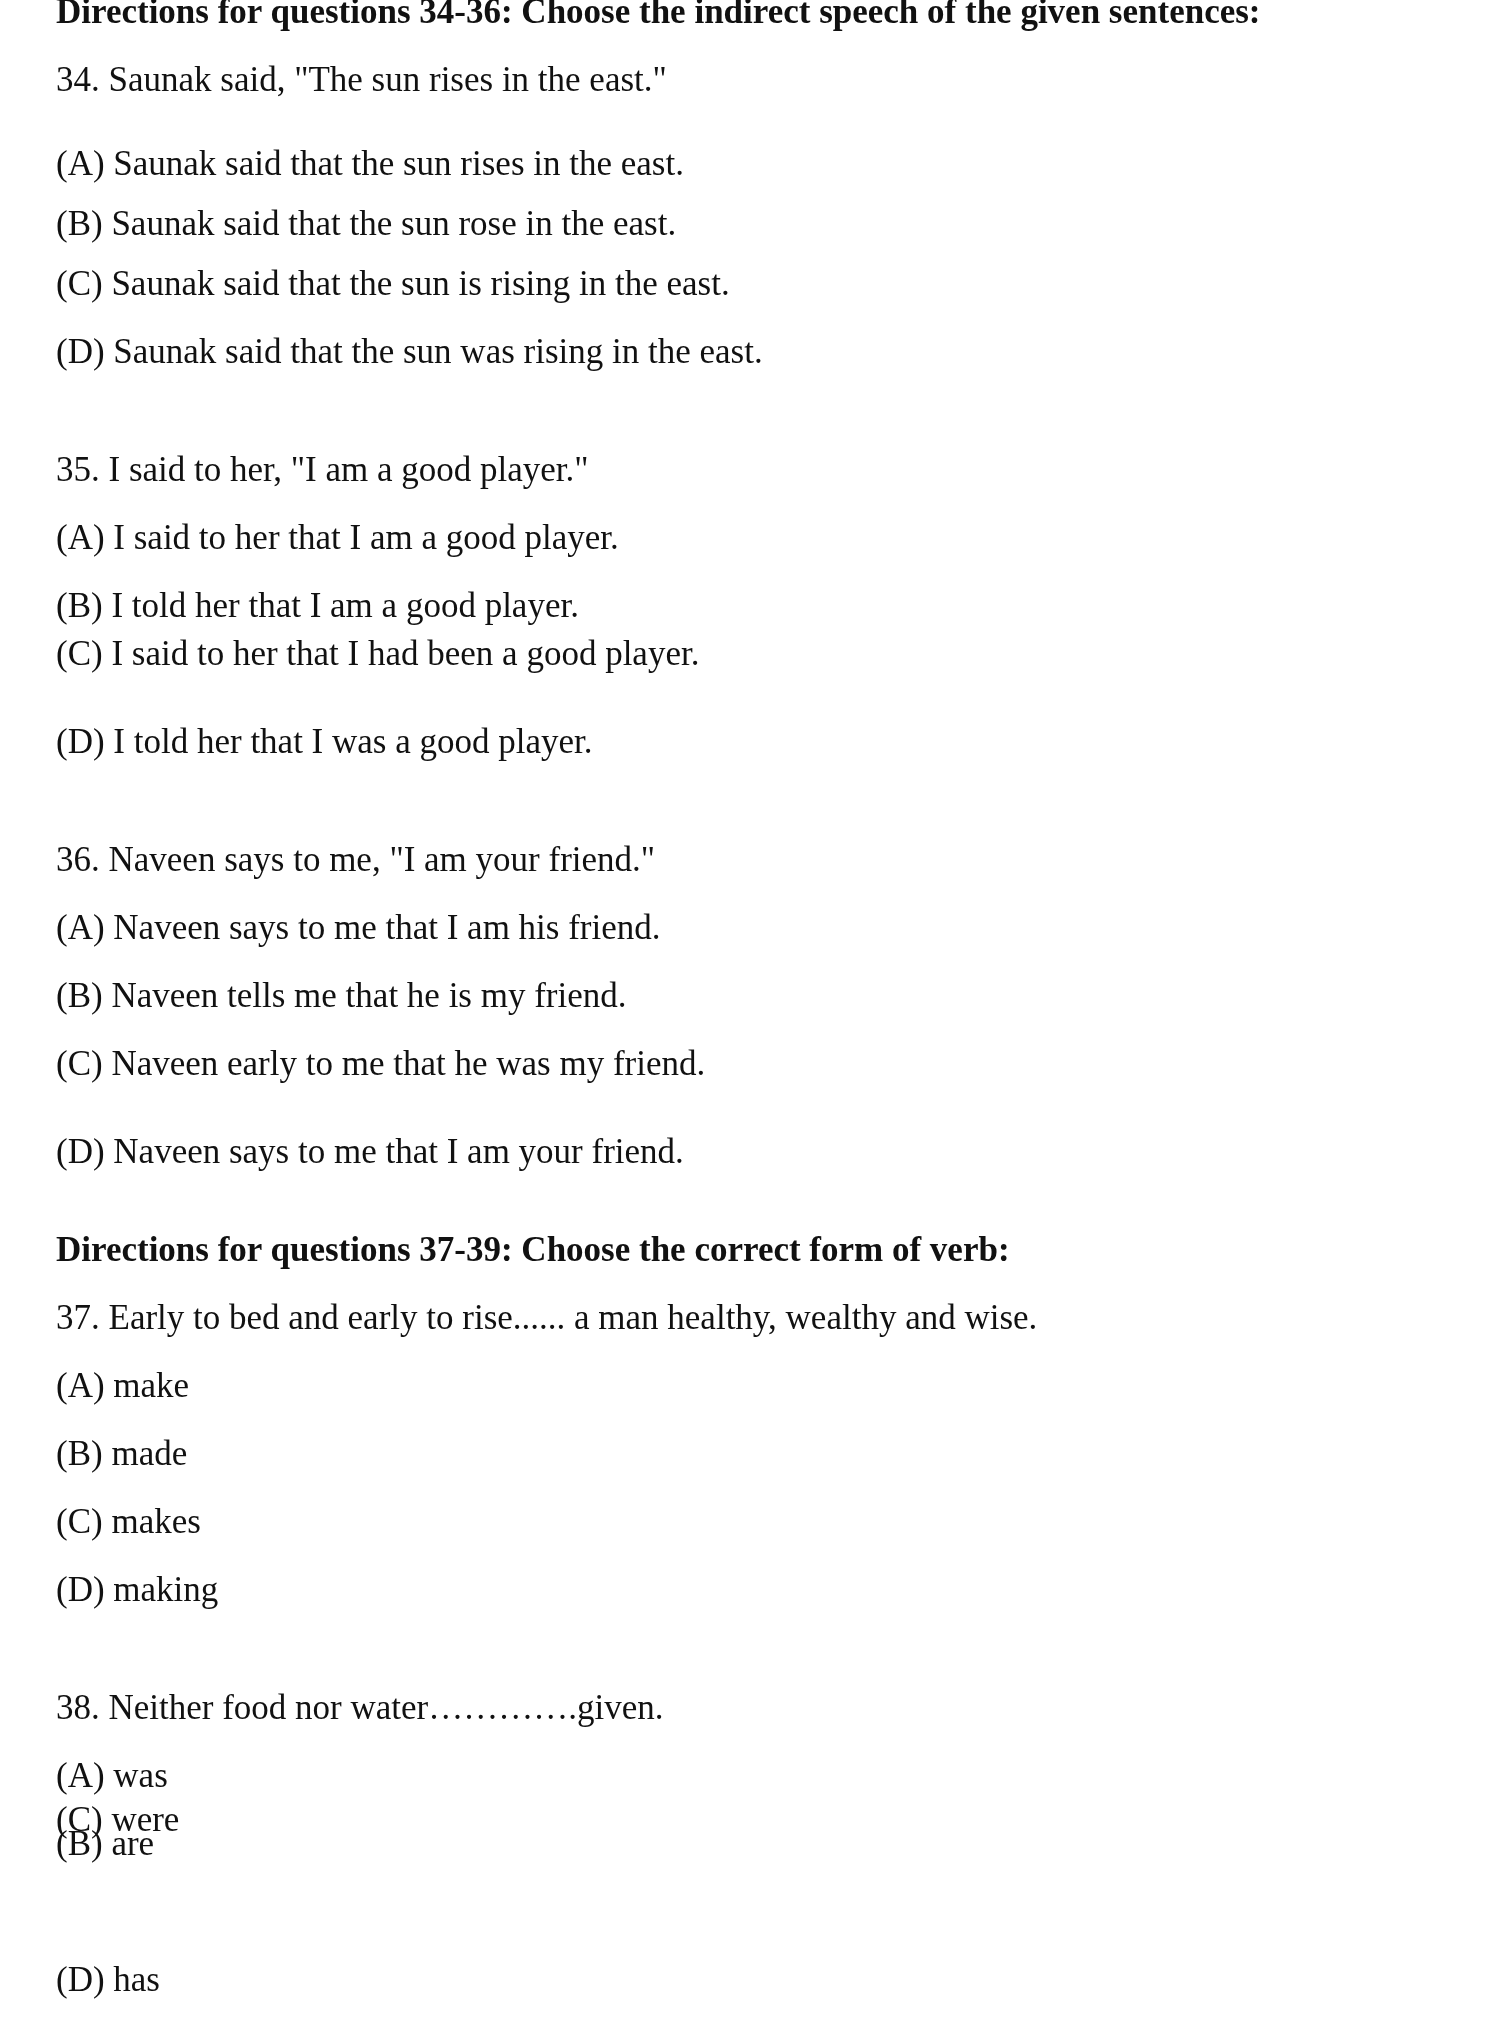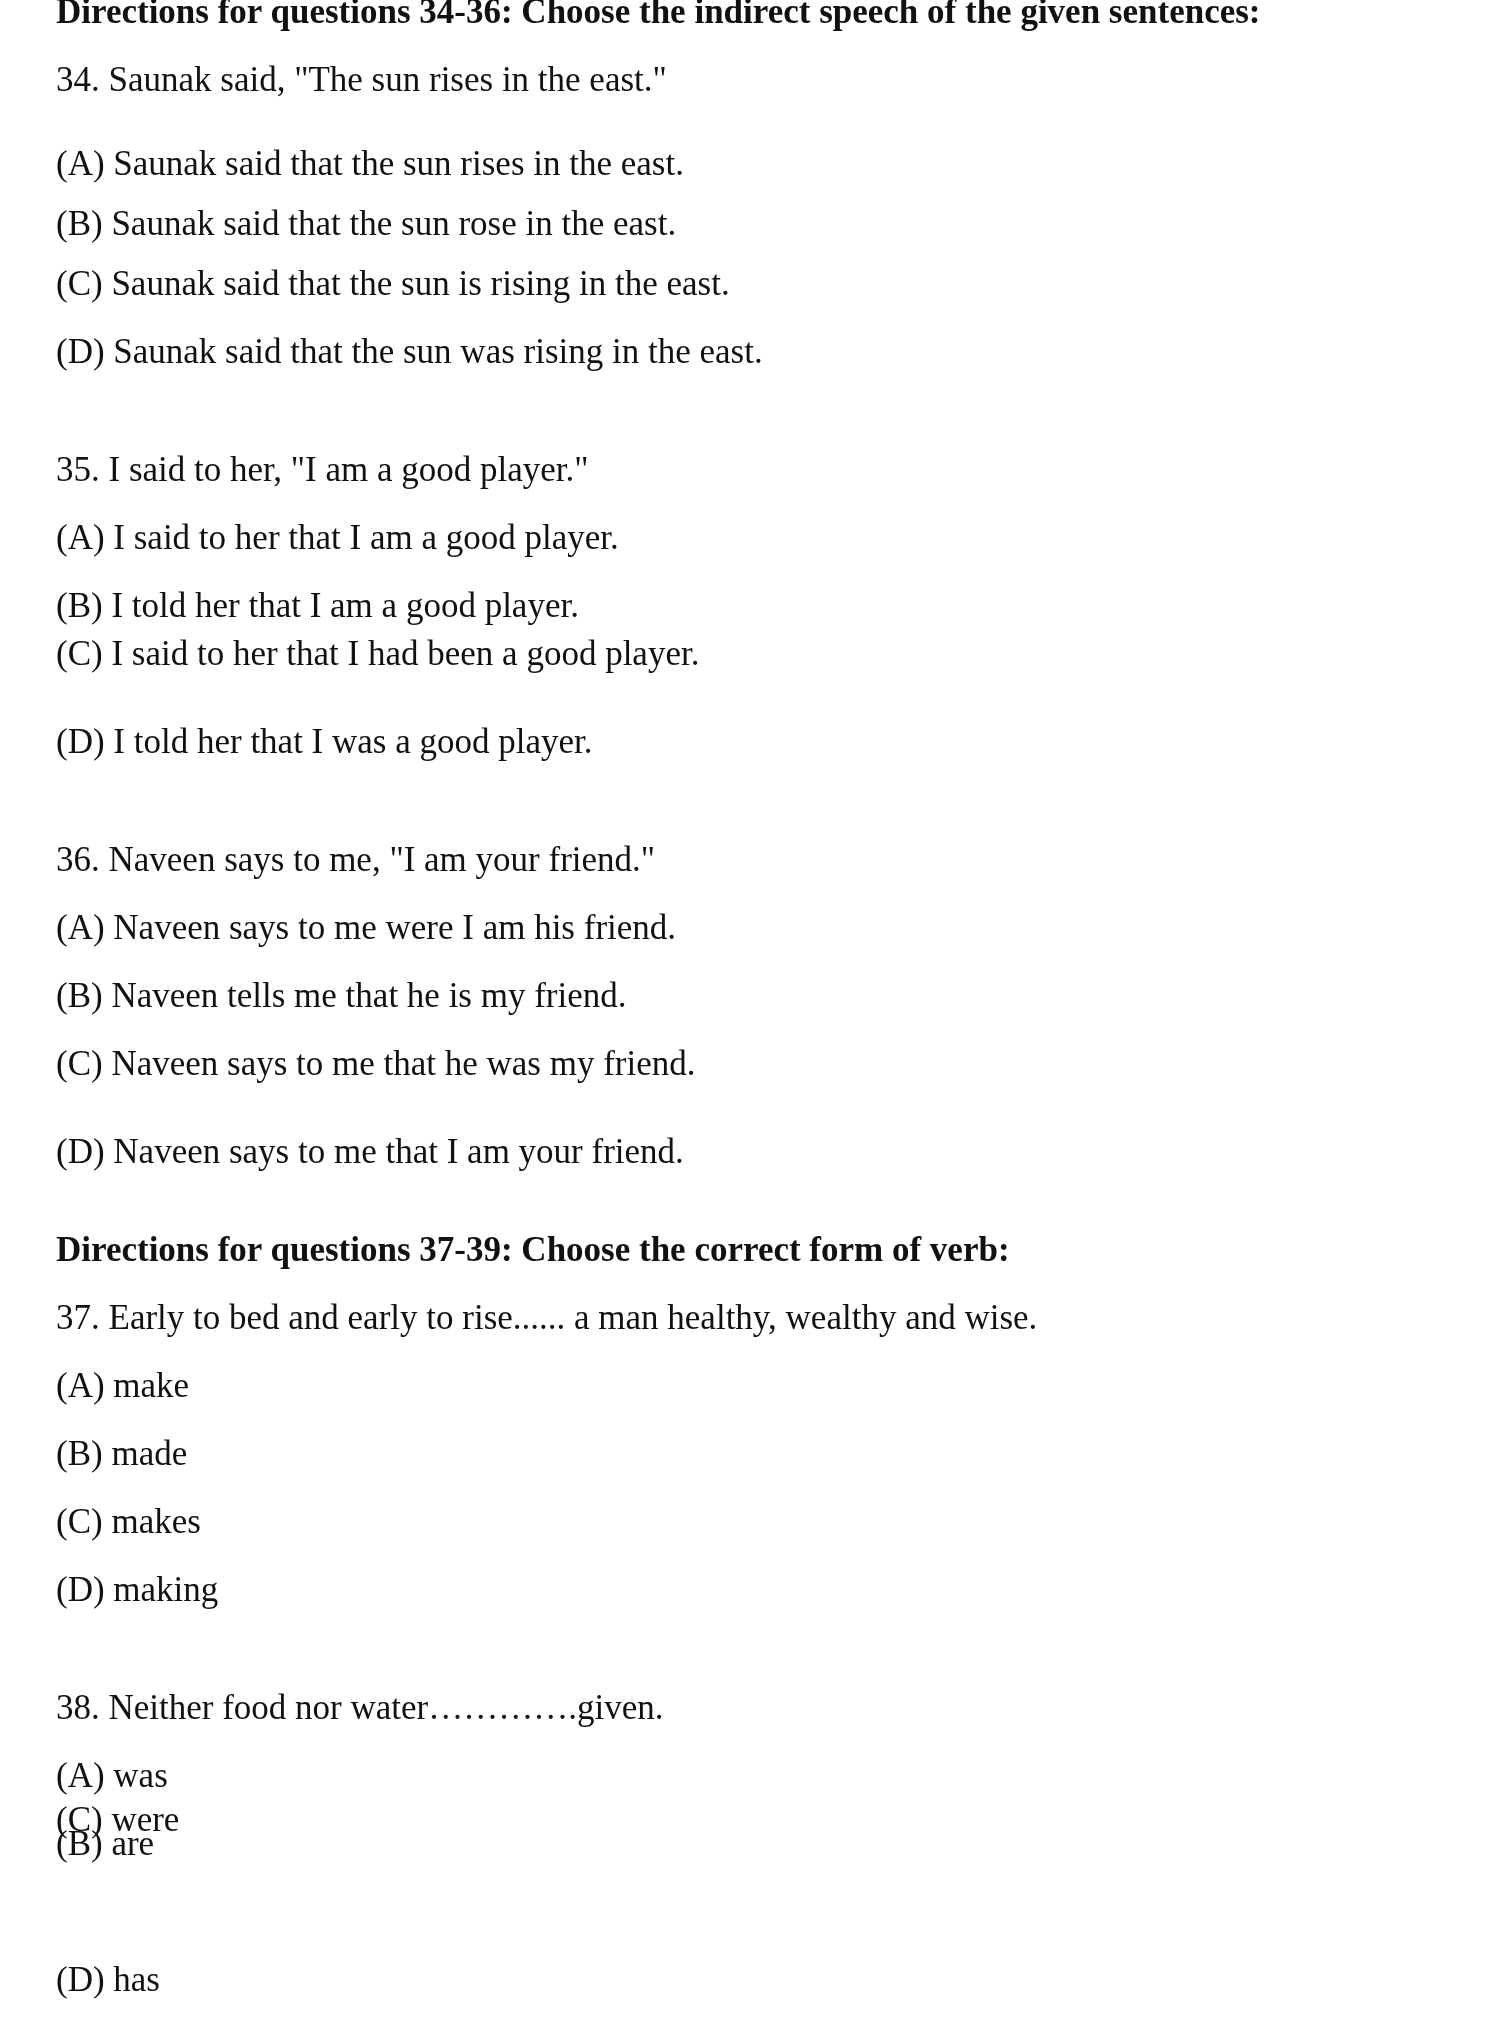--- a/index.html
+++ b/index.html
@@ -27,23 +27,23 @@
   <p class="line" style="top:264px">(C) Saunak said that the sun is rising in the east.</p>
   <p class="line" style="top:332px">(D) Saunak said that the sun was rising in the east.</p>
 
   <p class="line" style="top:450px">35. I said to her, "I am a good player."</p>
   <p class="line" style="top:518px">(A) I said to her that I am a good player.</p>
   <p class="line" style="top:586px">(B) I told her that I am a good player.</p>
   <p class="line" style="top:634px">(C) I said to her that I had been a good player.</p>
   <p class="line" style="top:722px">(D) I told her that I was a good player.</p>
 
   <p class="line" style="top:840px">36. Naveen says to me, "I am your friend."</p>
-  <p class="line" style="top:908px">(A) Naveen says to me were I am his friend.</p>
+  <p class="line" style="top:908px">(A) Naveen says to me that I am his friend.</p>
   <p class="line" style="top:976px">(B) Naveen tells me that he is my friend.</p>
-  <p class="line" style="top:1044px">(C) Naveen says to me that he was my friend.</p>
+  <p class="line" style="top:1044px">(C) Naveen early to me that he was my friend.</p>
   <p class="line" style="top:1132px">(D) Naveen says to me that I am your friend.</p>
 
   <p class="line heading" style="top:1230px">Directions for questions 37-39: Choose the correct form of verb:</p>
 
   <p class="line" style="top:1298px">37. Early to bed and early to rise...... a man healthy, wealthy and wise.</p>
   <p class="line" style="top:1366px">(A) make</p>
   <p class="line" style="top:1434px">(B) made</p>
   <p class="line" style="top:1502px">(C) makes</p>
   <p class="line" style="top:1570px">(D) making</p>
 

